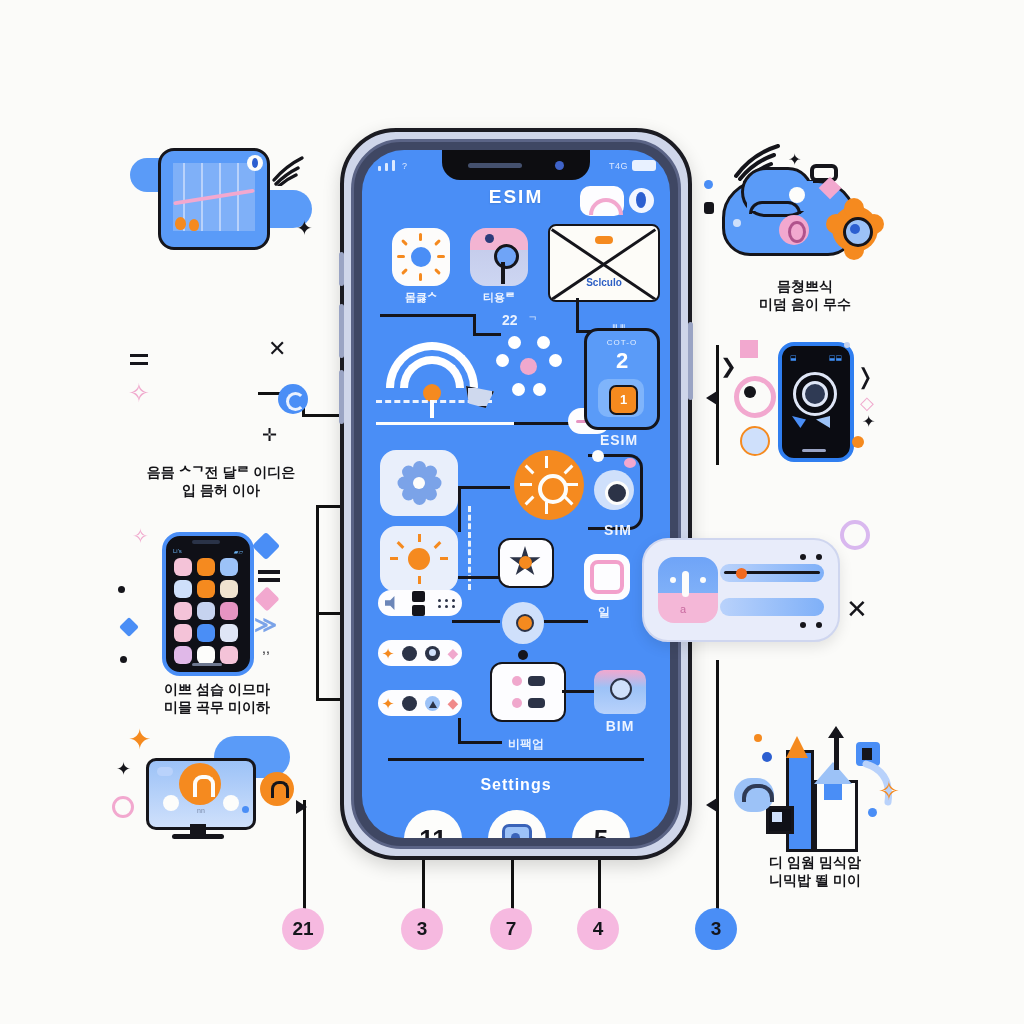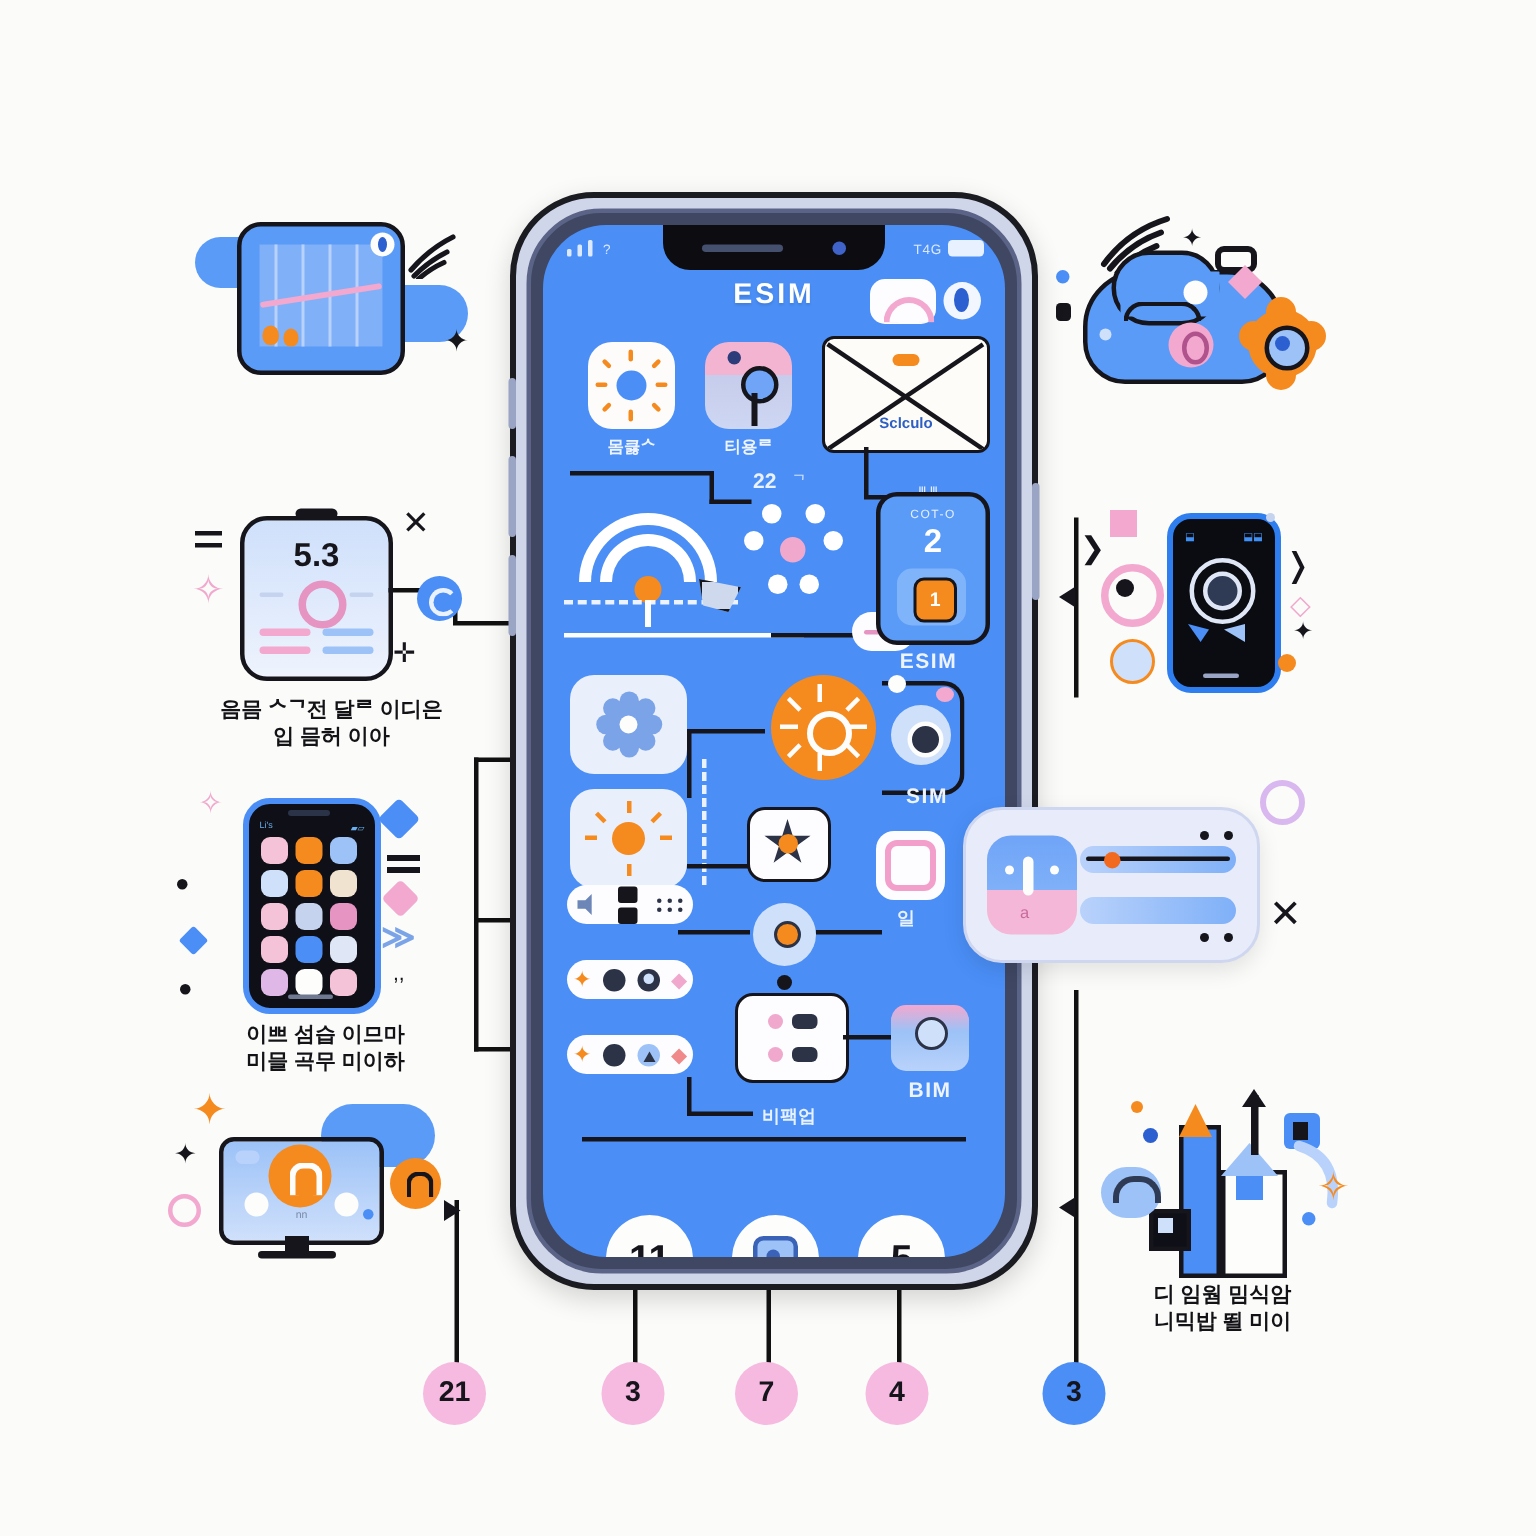--- a/index.html
+++ b/index.html
@@ -200,31 +200,20 @@
         <path d="M8 32 q12 -12 24 -18" stroke="#15151b" stroke-width="3.4" fill="none" stroke-linecap="round" opacity="0"></path>
         <path d="M6 32 q10 -10 22 -16" stroke="#15151b" stroke-width="3.4" fill="none" stroke-linecap="round"></path>
         <path d="M9 34 q8 -7 17 -11" stroke="#15151b" stroke-width="3.4" fill="none" stroke-linecap="round"></path>
       </svg>
       <div class="spark dark abs" style="left:178px;top:78px;">✦</div>
     </div>
   </div>
 
   <div class="panel abs" style="left:116px;top:336px;">
     <div style="position:relative;height:120px;">
-      <div class="abs" style="left:44px;top:8px;width:96px;height:104px;border-radius:18px;background:linear-gradient(180deg,#cfe0fb,#eef3fd);border:3px solid #15151b;">
-        <div class="abs" style="left:34px;top:-8px;width:28px;height:7px;border-radius:4px;background:#15151b;"></div>
-        <div class="abs" style="left:0;right:0;top:10px;text-align:center;font-size:22px;font-weight:700;color:#15151b;">5.3</div>
-        <div class="abs" style="left:36px;top:40px;width:22px;height:22px;border-radius:50%;border:5px solid #e694c2;"></div>
-        <div class="abs" style="left:10px;top:48px;width:16px;height:3px;border-radius:2px;background:#c6d3ef;"></div>
-        <div class="abs" style="right:10px;top:48px;width:16px;height:3px;border-radius:2px;background:#c6d3ef;"></div>
-        <div class="abs" style="left:10px;top:72px;width:34px;height:5px;border-radius:3px;background:#f2a8cf;"></div>
-        <div class="abs" style="right:10px;top:72px;width:34px;height:5px;border-radius:3px;background:#9cc2f7;"></div>
-        <div class="abs" style="left:10px;top:84px;width:34px;height:5px;border-radius:3px;background:#f2a8cf;"></div>
-        <div class="abs" style="right:10px;top:84px;width:34px;height:5px;border-radius:3px;background:#9cc2f7;"></div>
-      </div>
       <div class="spark pink abs" style="left:12px;top:44px;font-size:26px;">✧</div>
       <div class="abs" style="left:14px;top:18px;width:18px;height:3px;background:#15151b;"></div>
       <div class="abs" style="left:14px;top:26px;width:18px;height:3px;background:#15151b;"></div>
       <div class="spark dark abs" style="left:152px;top:2px;font-size:22px;">✕</div>
       <div class="spark dark abs" style="left:146px;top:90px;font-size:18px;">✛</div>
       <div class="abs" style="left:162px;top:48px;width:30px;height:30px;border-radius:50%;background:#4a8ef6;">
         <div class="abs" style="left:8px;top:8px;width:13px;height:13px;border:3px solid #eaf2ff;border-right-color:transparent;border-radius:50%;"></div>
       </div>
     </div>
     <div class="cap">음믐 ᄉᄀ전 달ᄅ 이디은<br>입 믐허 이아</div>
@@ -316,20 +305,21 @@
         <div class="abs" style="left:16px;bottom:-4px;width:20px;height:20px;border-radius:50%;background:#f58a1f;"></div>
         <div class="abs" style="left:15px;top:15px;width:24px;height:24px;border-radius:50%;background:#9cc2f7;border:3px solid #15151b;"></div>
         <div class="abs" style="left:22px;top:22px;width:10px;height:10px;border-radius:50%;background:#2c5fd0;"></div>
       </div>
       <div class="spark dark abs" style="left:88px;top:12px;font-size:16px;">✦</div>
       <div class="abs" style="left:110px;top:24px;width:20px;height:10px;border:4px solid #15151b;border-radius:6px;"></div>
       <div class="abs" style="left:122px;top:40px;width:16px;height:16px;background:#f2a8cf;transform:rotate(45deg);"></div>
       <div class="abs" style="left:4px;top:40px;width:9px;height:9px;border-radius:50%;background:#4a8ef6;"></div>
       <div class="abs" style="left:4px;top:62px;width:10px;height:12px;background:#15151b;border-radius:3px;"></div>
     </div>
+    <div class="cap">믐쳥쁘식<br>미덤 음이 무수</div>
   </div>
 
   <div class="panel abs" style="left:700px;top:338px;">
     <div style="position:relative;height:130px;">
       <div class="abs" style="left:78px;top:4px;width:68px;height:112px;border-radius:16px;background:#0b0c12;border:4px solid #2f7ef0;">
         <div class="abs" style="left:8px;top:8px;font-size:7px;color:#3f8ff5;">⬓</div>
         <div class="abs" style="right:8px;top:8px;font-size:7px;color:#3f8ff5;">⬓⬓</div>
         <div class="abs" style="left:11px;top:26px;width:38px;height:38px;border-radius:50%;border:3px solid #dfe6f6;"></div>
         <div class="abs" style="left:20px;top:35px;width:20px;height:20px;border-radius:50%;background:#2f3a54;border:3px solid #dfe6f6;"></div>
         <div class="abs" style="left:10px;top:70px;width:14px;height:12px;background:#4a8ef6;clip-path:polygon(0 0,100% 30%,60% 100%);"></div>
@@ -603,20 +593,21 @@
       <div class="abs" style="left:96px;top:568px;width:3px;height:26px;background:#15151b;"></div>
       <div class="abs" style="left:96px;top:591px;width:44px;height:3px;background:#15151b;"></div>
       <div class="kr-lbl" style="left:128px;top:586px;width:72px;">비팩업</div>
 
       <div class="abs" style="left:232px;top:520px;width:52px;height:44px;border-radius:10px;background:linear-gradient(180deg,#f2a8cf 0%,#9cc2f7 40%,#b9d2fb 100%);">
         <div class="abs" style="left:16px;top:8px;width:18px;height:18px;border-radius:50%;background:#cfe0fb;border:2px solid #2c3347;"></div>
       </div>
       <div class="sim-label" style="left:218px;top:568px;">BIM</div>
 
       <div class="settings-div" style="top:608px;"></div>
+      <div class="settings-txt" style="top:626px;">Settings</div>
 
       <div class="bubble" style="left:42px;top:660px;">11</div>
       <div class="bubble" style="left:126px;top:660px;">
         <div style="width:24px;height:24px;border-radius:7px;background:#9cc2f7;border:3px solid #3a63b8;position:relative;">
           <i style="position:absolute;left:6px;top:6px;width:9px;height:9px;border-radius:50%;background:#3a63b8;display:block;"></i>
         </div>
       </div>
       <div class="bubble" style="left:210px;top:660px;">5</div>
 
     </div>

